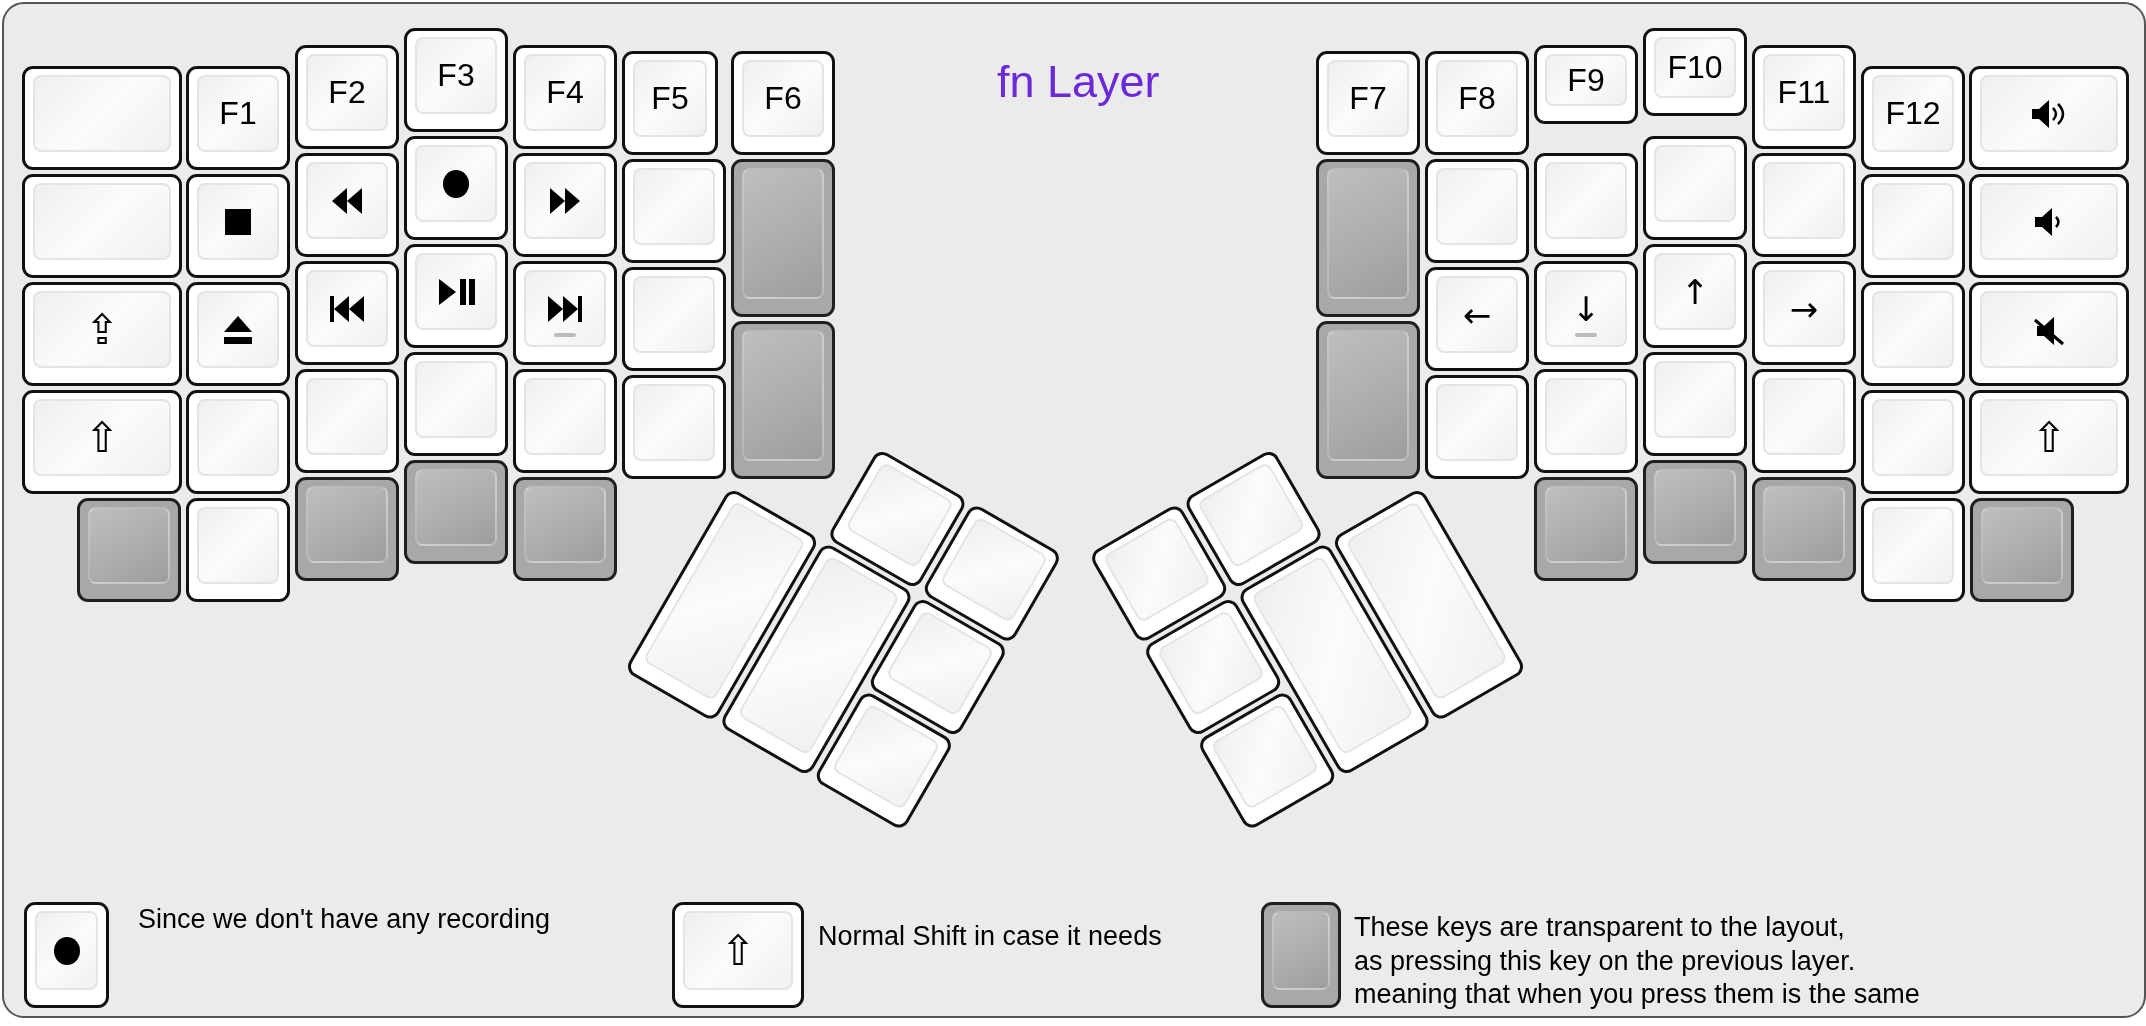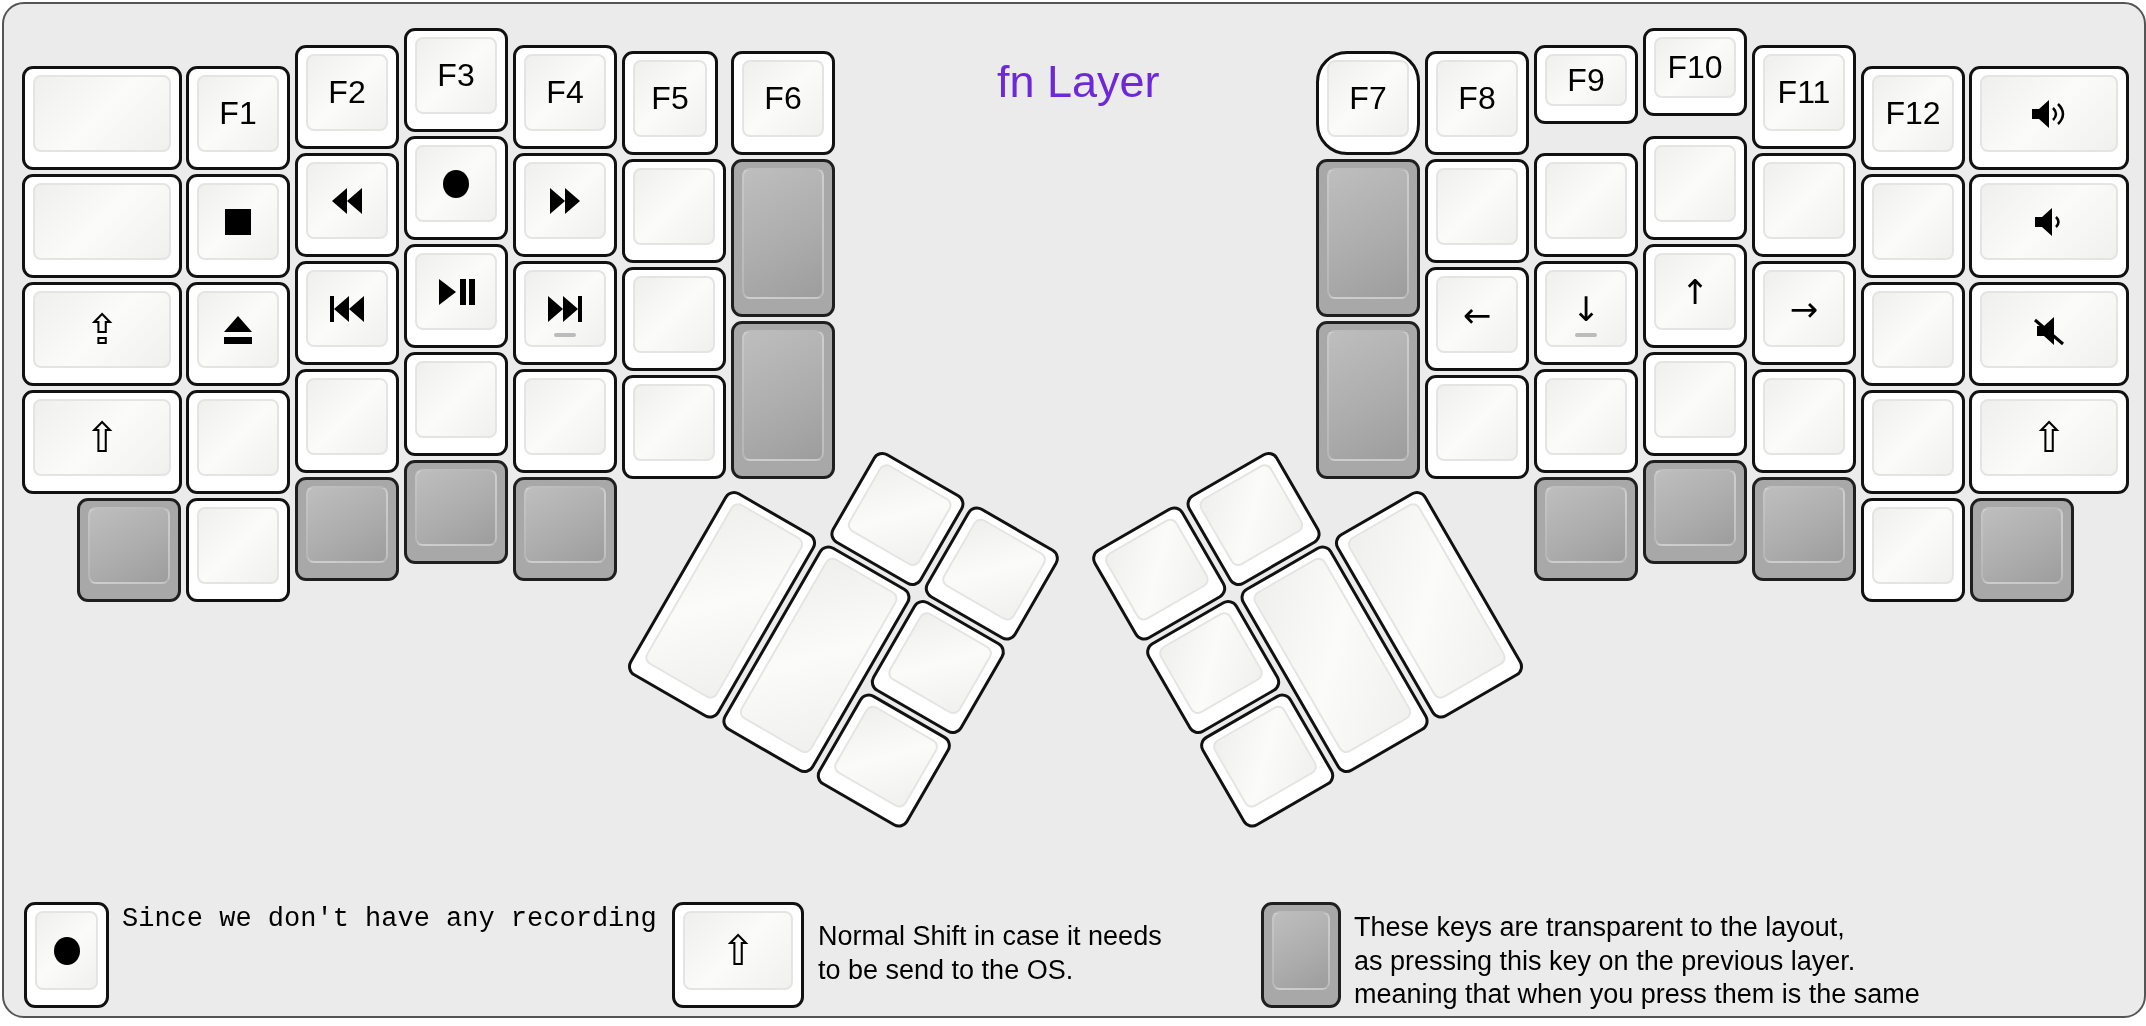--- a/index.html
+++ b/index.html
@@ -212,21 +212,21 @@
       </div>
       <div class="key gray" style="left: 727px; top: 155px; width: 104px; height: 158px;">
         <div class="top"></div>
       </div>
       <div class="key gray" style="left: 727px; top: 317px; width: 104px; height: 158px;">
         <div class="top"></div>
       </div>
       <div class="key gray" style="left: 73px; top: 494px; width: 104px; height: 104px;">
         <div class="top"></div>
       </div>
-      <div class="key" style="left: 1312px; top: 47px; width: 104px; height: 104px; border-radius: 31px;">
+      <div class="key" style="left: 1312px; top: 47px; width: 104px; height: 104px;">
         <div class="top">
           <span class="glyph-label">F7</span>
         </div>
       </div>
       <div class="key gray" style="left: 1312px; top: 155px; width: 104px; height: 158px;">
         <div class="top"></div>
       </div>
       <div class="key gray" style="left: 1312px; top: 317px; width: 104px; height: 158px;">
         <div class="top"></div>
       </div>
@@ -409,35 +409,34 @@
           <div class="key" style="left: 20px; top: 898px; width: 85px; height: 106px;">
             <div class="top">
               <span>
                 <svg class="icon-svg" width="30" height="32" viewBox="0 0 30 32">
                   <ellipse cx="15" cy="16" rx="13" ry="14" fill="#000"></ellipse>
                 </svg>
               </span>
             </div>
           </div>
         </div>
-      <div class="legend-text" style="left: 118px; top: 899px; font-family: Liberation Mono, monospace;">
+      <div class="legend-text" style="left: 134px; top: 899px;">
         <div>Since we don't have any recording</div>
       </div>
     </div>
     <div class="legend-item">
       <div class="legend-keyhost">
           <div class="key" style="left: 668px; top: 898px; width: 132px; height: 106px;">
             <div class="top">
               <span class="glyph-shift">⇧</span>
             </div>
           </div>
         </div>
       <div class="legend-text" style="left: 814px; top: 916px;">
         <div>Normal Shift in case it needs</div>
-        <div>to be send to the OS.</div>
         <div></div>
       </div>
     </div>
     <div class="legend-item">
       <div class="legend-keyhost">
           <div class="key gray" style="left: 1257px; top: 898px; width: 80px; height: 106px;">
             <div class="top"></div>
           </div>
         </div>
       <div class="legend-text" style="left: 1350px; top: 899px; margin-top: 8px;">

